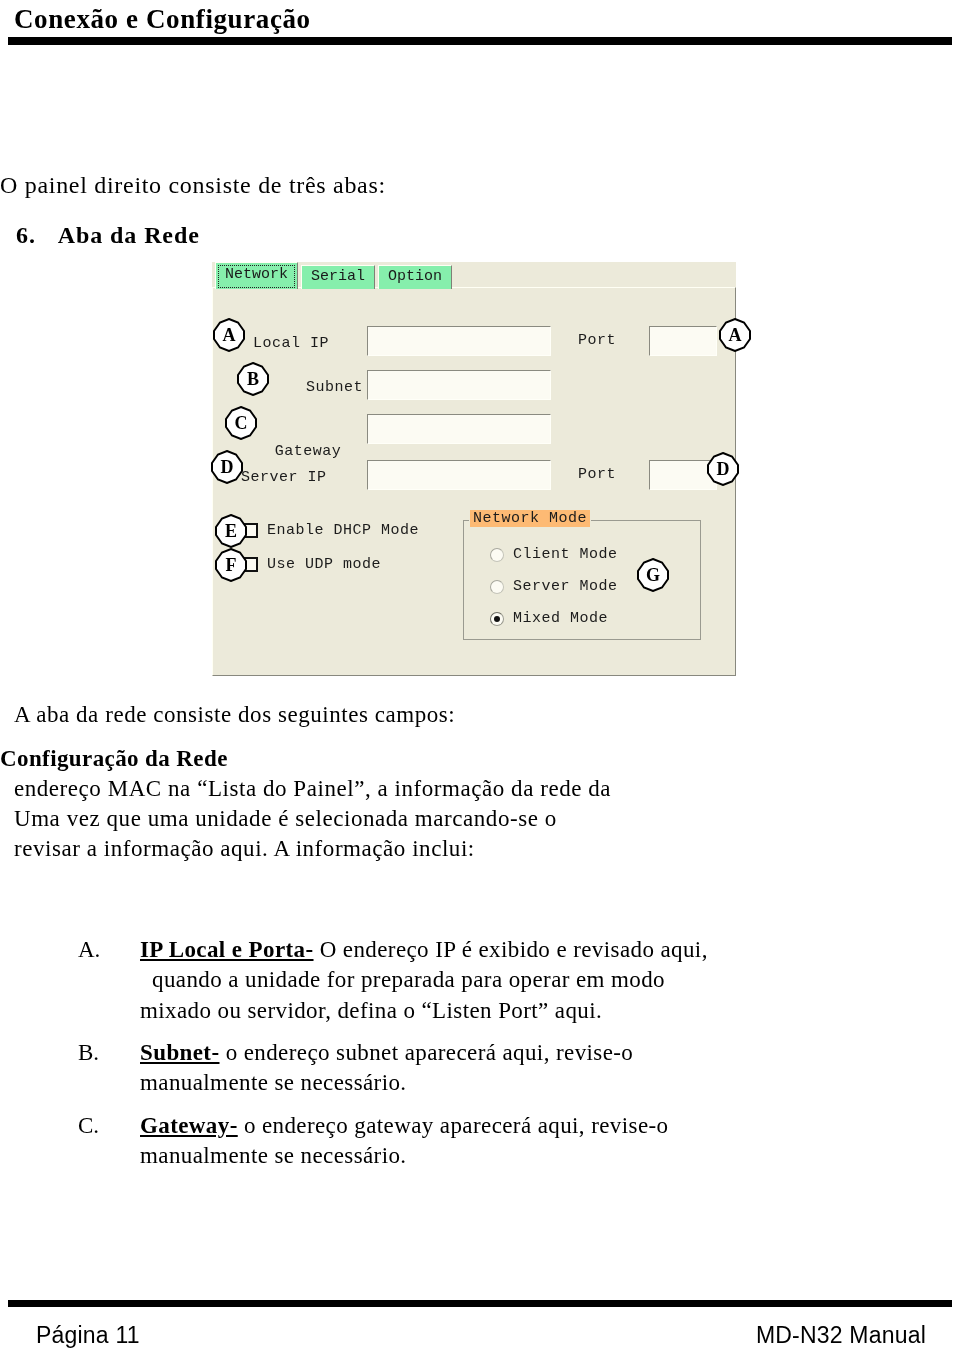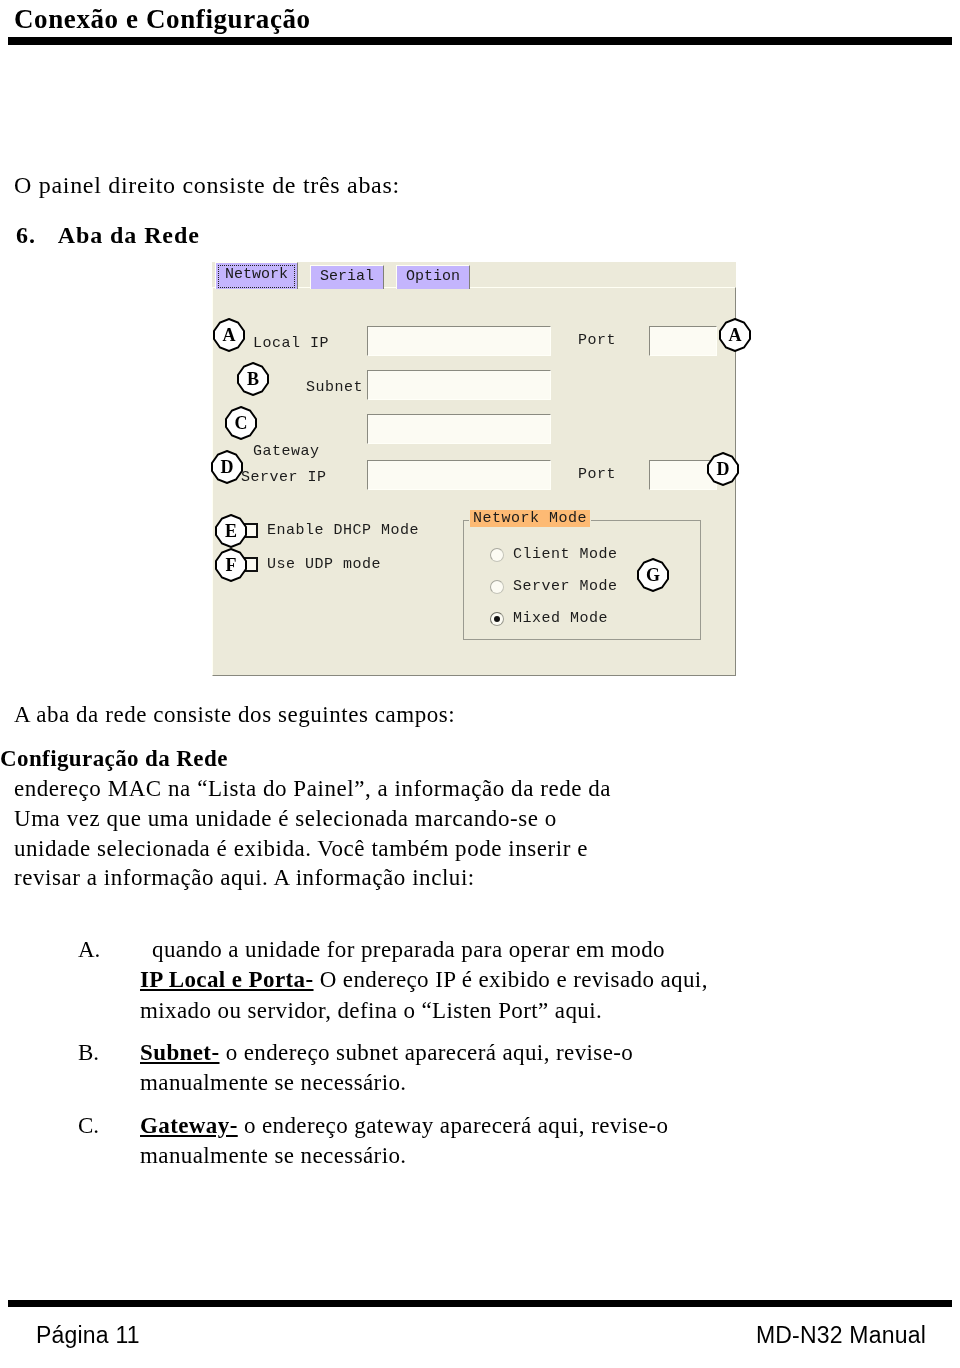--- a/index.html
+++ b/index.html
@@ -44,21 +44,20 @@
   .content {
     position: absolute;
     left: 0;
     top: 170px;
     width: 960px;
   }
   .intro-line {
     font-size: 24px;
     line-height: 1.26;
     letter-spacing: 0.7px;
-    padding-left: 14px;
     white-space: nowrap;
   }
   .section-heading {
     font-size: 24px;
     font-weight: bold;
     letter-spacing: 0.9px;
     padding-left: 16px;
     margin-top: 22px;
     display: flex;
     gap: 22px;
@@ -87,27 +86,27 @@
     top: 0;
     height: 27px;
     display: flex;
     align-items: flex-end;
     z-index: 4;
   }
   .tab {
     font-family: "Liberation Mono", "DejaVu Sans Mono", monospace;
     font-size: 15px;
     color: #1a1a1a;
-    background: #c4b5fd;
+    background: #86efac;
     border: 1px solid #808076;
     border-bottom: none;
     border-top-color: #FFFFF4;
     border-left-color: #FFFFF4;
     padding: 3px 9px 4px 9px;
-    margin-right: 12px;
+    margin-right: 3px;
     line-height: 1.1;
     position: relative;
   }
   .tab.active {
     padding: 4px 9px 6px 9px;
     z-index: 5;
   }
   .tab.active .focusring {
     position: absolute;
     left: 2px; top: 2px; right: 2px; bottom: 1px;
@@ -376,21 +375,21 @@
       <div class="win-input" style="position:absolute; left:154px; top:38px; width:184px;"></div>
       <div class="win-label" style="position:absolute; left:365px; top:44px;">Port</div>
       <div class="win-input" style="position:absolute; left:436px; top:38px; width:68px;"></div>
 
       <div class="field-row" style="left:40px; top:84px;">
         <span class="win-label" style="width:110px; text-align:right;">Subnet</span>
       </div>
       <div class="win-input" style="position:absolute; left:154px; top:82px; width:184px;"></div>
 
       <div class="field-row" style="left:40px; top:128px;">
-        <span class="win-label" style="width:110px; text-align:left;margin-top:40px;">Gateway</span>
+        <span class="win-label" style="width:110px; text-align:center;margin-top:40px;">Gateway</span>
       </div>
       <div class="win-input" style="position:absolute; left:154px; top:126px; width:184px;"></div>
 
       <div class="field-row" style="left:28px; top:174px;">
         <span class="win-label">Server IP</span>
       </div>
       <div class="win-input" style="position:absolute; left:154px; top:172px; width:184px;"></div>
       <div class="win-label" style="position:absolute; left:365px; top:178px;">Port</div>
       <div class="win-input" style="position:absolute; left:436px; top:172px; width:68px;"></div>
 
@@ -491,33 +490,32 @@
     <span class="ltr">G</span>
   </div>
 </div>
 
 <div class="prose">
   <div class="p-line">A aba da rede consiste dos seguintes campos:</div>
   <div class="gap-s"></div>
   <div class="p-bold">Configuração da Rede</div>
   <div class="p-line">endereço MAC na “Lista do Painel”, a informação da rede da</div>
   <div class="p-line">Uma vez que uma unidade é selecionada marcando-se o</div>
-  <div class="p-line">unidade selecionada é exibida. Você também pode inserir e</div>
   <div class="p-line">revisar a informação aqui. A informação inclui:</div>
 </div>
 
 <div class="list">
 
   <div class="li">
     <span class="li-marker">A.</span>
     <div class="li-body">
-      <div class="li-line indent">quando a unidade for preparada para operar em modo</div>
       <div class="li-line">
         <span class="lead">IP Local e Porta-</span><span> O endereço IP é exibido e revisado aqui,</span>
       </div>
+      <div class="li-line indent">quando a unidade for preparada para operar em modo</div>
       <div class="li-line">mixado ou servidor, defina o “Listen Port” aqui.</div>
     </div>
   </div>
 
   <div class="li">
     <span class="li-marker">B.</span>
     <div class="li-body">
       <div class="li-line">
         <span class="lead">Subnet-</span><span> o endereço subnet aparecerá aqui, revise-o</span>
       </div>

